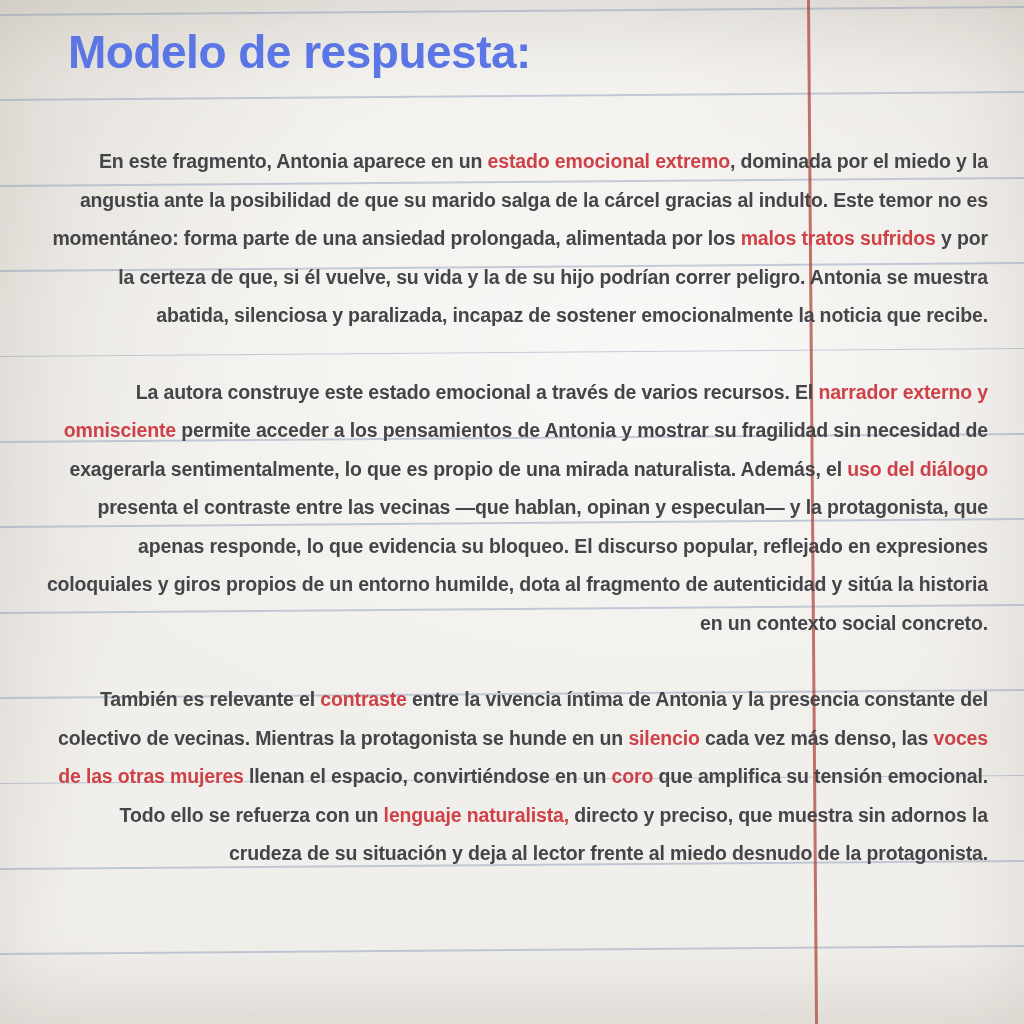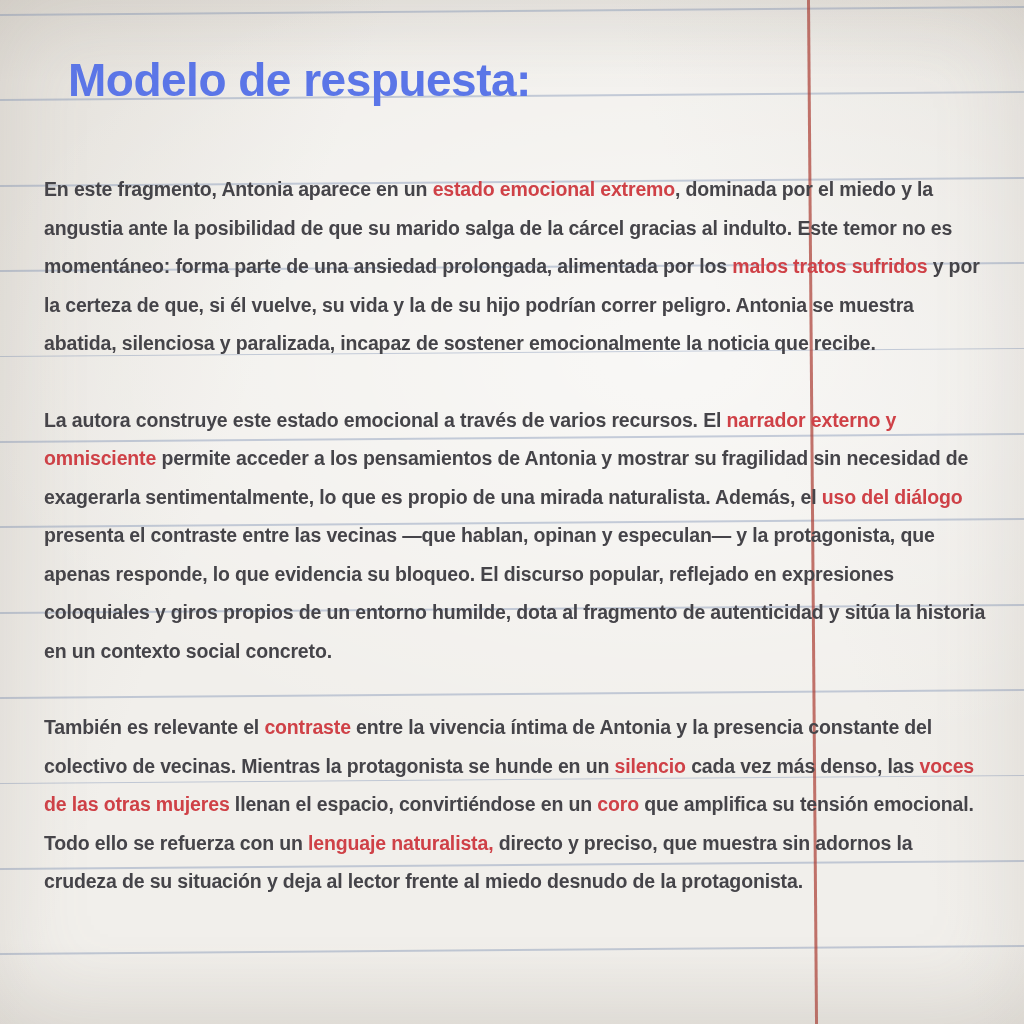--- a/index.html
+++ b/index.html
@@ -38,33 +38,34 @@
     opacity: 0.75;
   }
   .margin-line {
     position: absolute;
     left: 841px; top: 0; bottom: 0;
     width: 2.6px;
     background: var(--margin, rgba(172,64,54,0.72));
   }
   .content {
     position: absolute; inset: 0; z-index: 3;
-    padding: 56px 36px 0 44px;
+    padding: 28px 36px 0 44px;
   }
   .title {
     margin-left: 24px;
     font-size: 46px;
     line-height: 48px;
     font-weight: 700;
     letter-spacing: -0.5px;
     color: var(--title-blue, #5b76e8);
   }
   .doc-body {
     margin-top: 66px;
     width: 944px;
+    text-align: right;
   }
   .para {
     margin: 0 0 38px 0;
     font-size: 19.5px;
     line-height: 38.5px;
     font-weight: 700;
     letter-spacing: -0.15px;
     color: var(--body-text, #454449);
   }
   .para .hl { color: var(--hl-red, #cf4147); }

